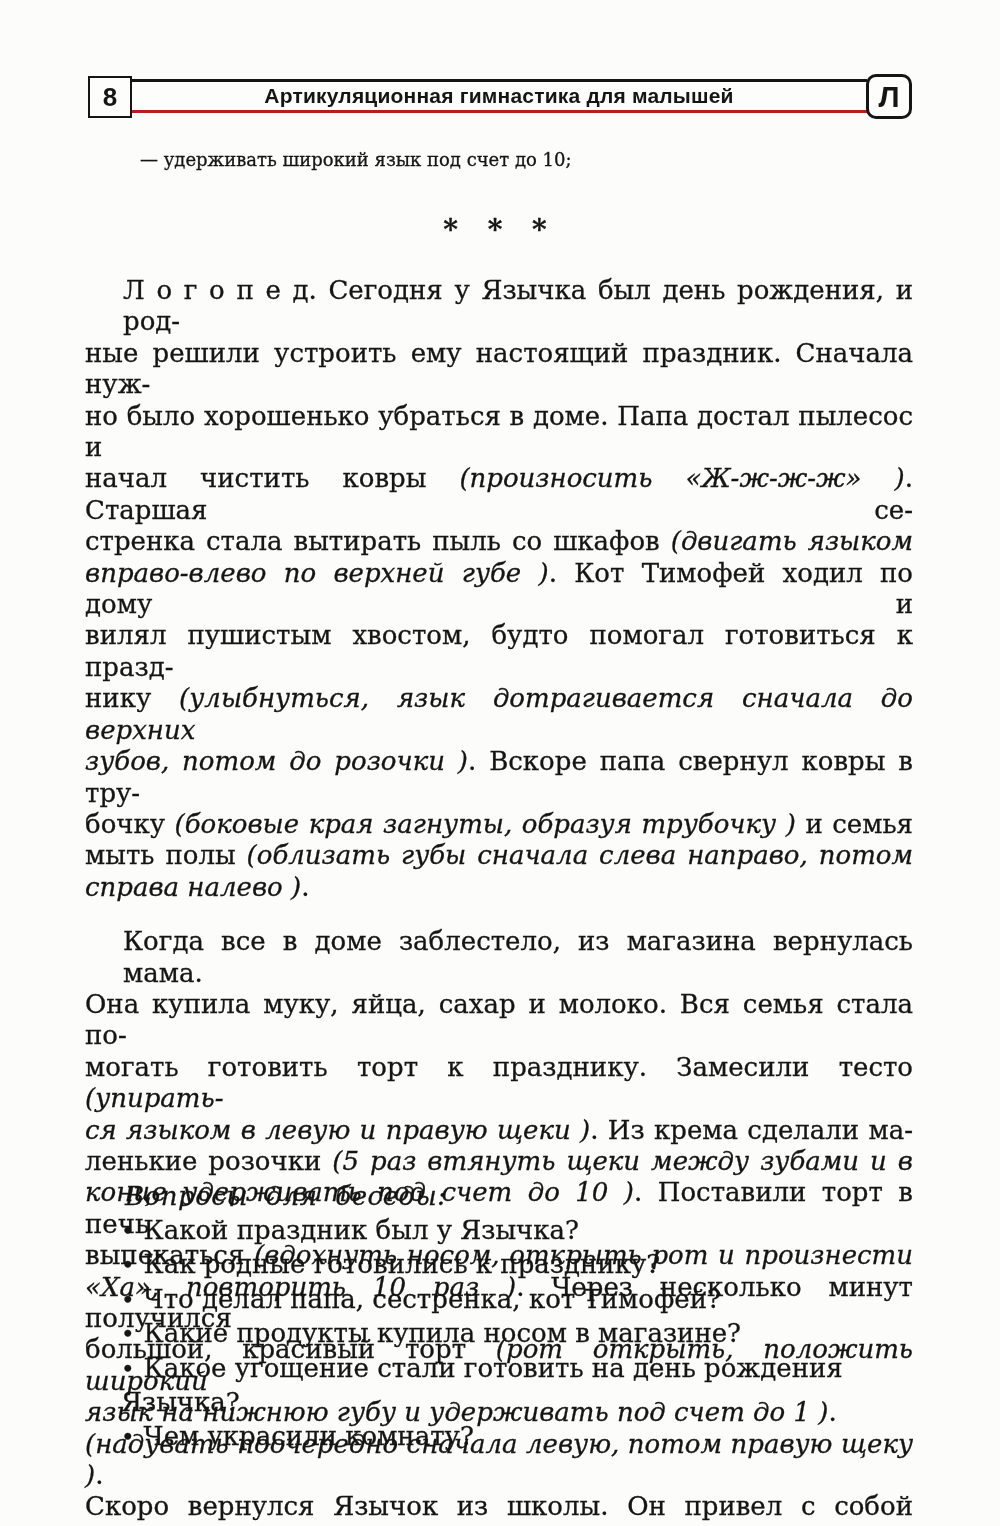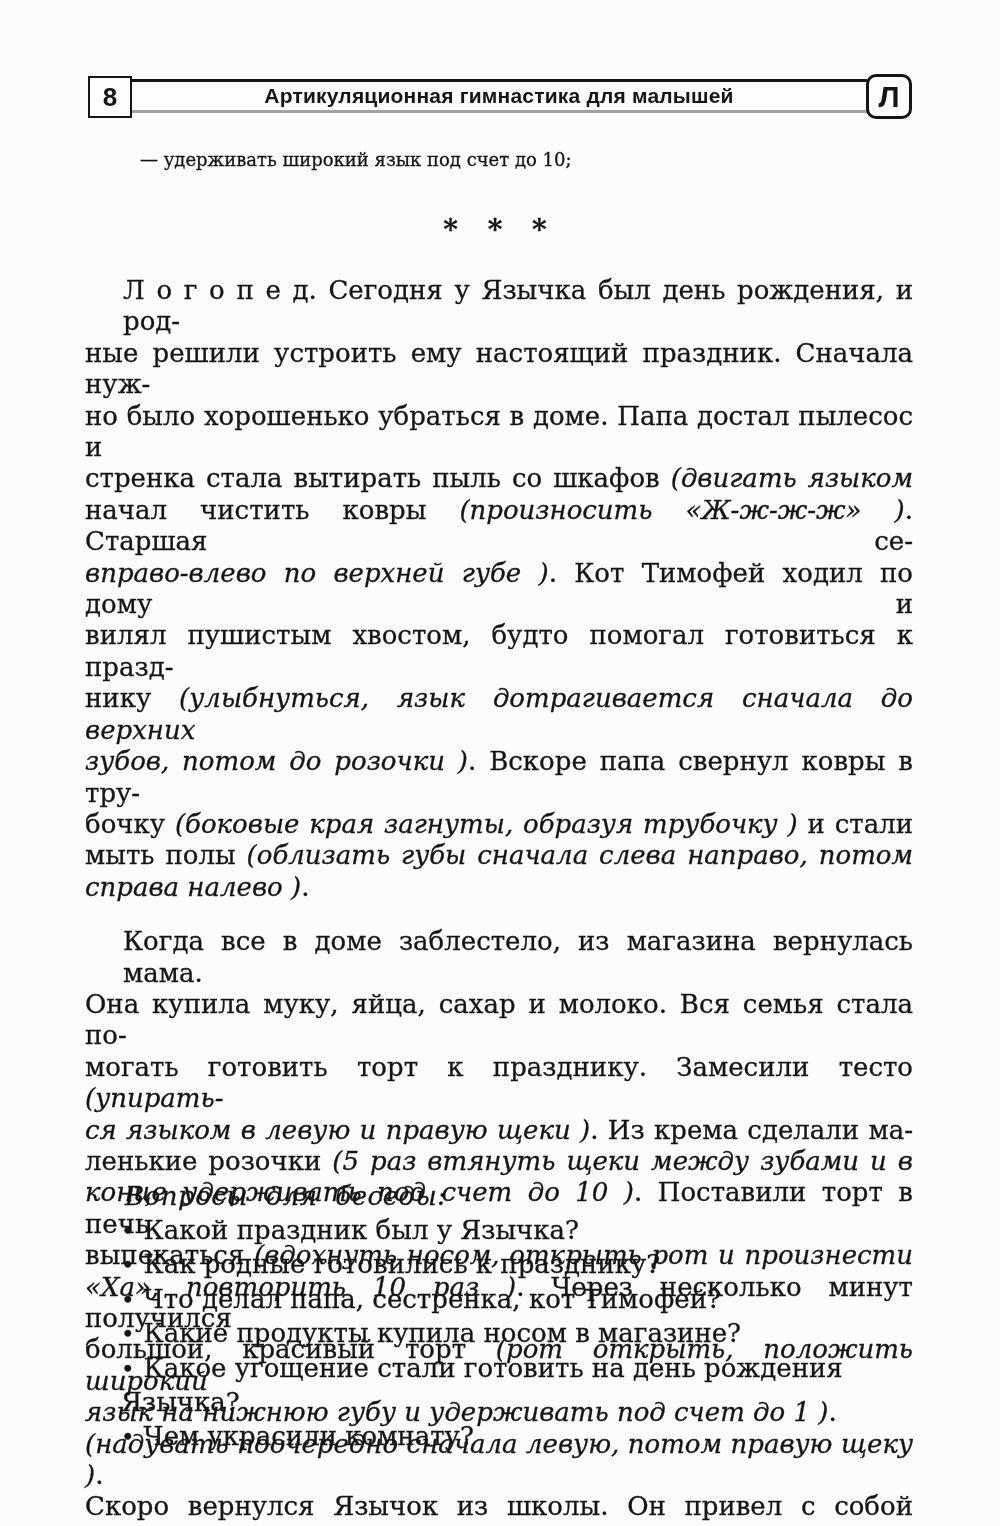--- a/index.html
+++ b/index.html
@@ -18,21 +18,21 @@
   .header { position: absolute; top: 75px; left: 88px; width: 824px; height: 44px; }
   .pagenum-box {
     position: absolute; left: 0; top: 1px; width: 44px; height: 42px;
     border: 2px solid #151515; background: #fdfdfc;
     display: flex; align-items: center; justify-content: center;
     font-family: "Liberation Sans", sans-serif; font-weight: bold; font-size: 26px;
     z-index: 2;
   }
   .title-band {
     position: absolute; left: 43px; right: 45px; top: 4px; height: 34px;
-    border-top: 3px solid #151515; border-bottom: 3px solid #a3a3a3;
+    border-top: 3px solid #151515; border-bottom: 3px solid #b91c1c;
     background: #fdfdfc;
     display: flex; align-items: center; justify-content: center;
   }
   .title-band .band-title {
     font-family: "Liberation Sans", sans-serif; font-weight: bold; font-size: 21px;
     letter-spacing: 0.2px; white-space: nowrap;
   }
   .letter-box {
     position: absolute; right: 0; top: -1px; width: 46px; height: 45px;
     border: 3.5px solid #151515; border-radius: 10px; background: #fdfdfc;
@@ -93,27 +93,27 @@
   <div class="intro bodytext">
       <div class="line">— удерживать широкий язык под счет до 10;</div>
     </div>
 
   <div class="sep bodytext">* * *</div>
 
   <div class="story bodytext">
       <div class="line indent"><span>Л о г о п е д. Сегодня у Язычка был день рождения, и род-</span></div>
       <div class="line"><span>ные решили устроить ему настоящий праздник. Сначала нуж-</span></div>
       <div class="line"><span>но было хорошенько убраться в доме. Папа достал пылесос и</span></div>
+      <div class="line"><span>начал чистить ковры </span><span class="it">(произносить «Ж-ж-ж-ж» )</span><span>. Старшая се-</span></div>
       <div class="line"><span>стренка стала вытирать пыль со шкафов </span><span class="it">(двигать языком</span></div>
-      <div class="line"><span>начал чистить ковры </span><span class="it">(произносить «Ж-ж-ж-ж» )</span><span>. Старшая се-</span></div>
       <div class="line"><span class="it">вправо-влево по верхней губе )</span><span>. Кот Тимофей ходил по дому и</span></div>
       <div class="line"><span>вилял пушистым хвостом, будто помогал готовиться к празд-</span></div>
       <div class="line"><span>нику </span><span class="it">(улыбнуться, язык дотрагивается сначала до верхних</span></div>
       <div class="line"><span class="it">зубов, потом до розочки )</span><span>. Вскоре папа свернул ковры в тру-</span></div>
-      <div class="line"><span>бочку </span><span class="it">(боковые края загнуты, образуя трубочку )</span><span> и стали</span></div>
+      <div class="line"><span>бочку </span><span class="it">(боковые края загнуты, образуя трубочку )</span><span> и семья</span></div>
       <div class="line"><span>мыть полы </span><span class="it">(облизать губы сначала слева направо, потом</span></div>
       <div class="line noj"><span class="it">справа налево )</span><span>.</span></div>
       <div class="line indent"><span>Когда все в доме заблестело, из магазина вернулась мама.</span></div>
       <div class="line"><span>Она купила муку, яйца, сахар и молоко. Вся семья стала по-</span></div>
       <div class="line"><span>могать готовить торт к празднику. Замесили тесто </span><span class="it">(упирать-</span></div>
       <div class="line"><span class="it">ся языком в левую и правую щеки )</span><span>. Из крема сделали ма-</span></div>
       <div class="line"><span>ленькие розочки </span><span class="it">(5 раз втянуть щеки между зубами и в</span></div>
       <div class="line"><span class="it">конце удерживать под счет до 10 )</span><span>. Поставили торт в печь</span></div>
       <div class="line"><span>выпекаться </span><span class="it">(вдохнуть носом, открыть рот и произнести</span></div>
       <div class="line"><span class="it">«Ха», повторить 10 раз )</span><span>. Через несколько минут получился</span></div>

